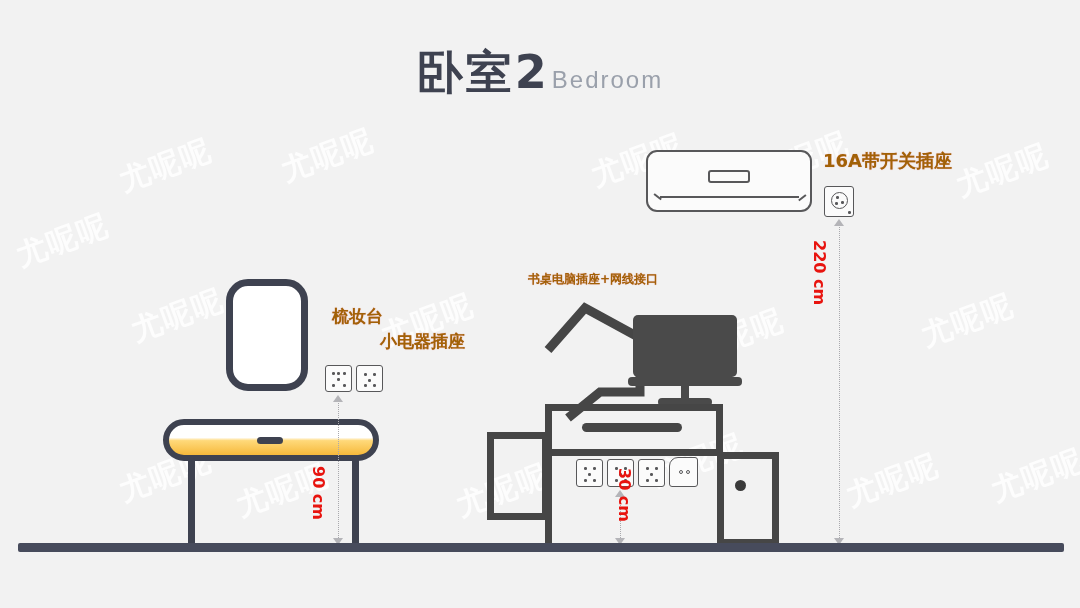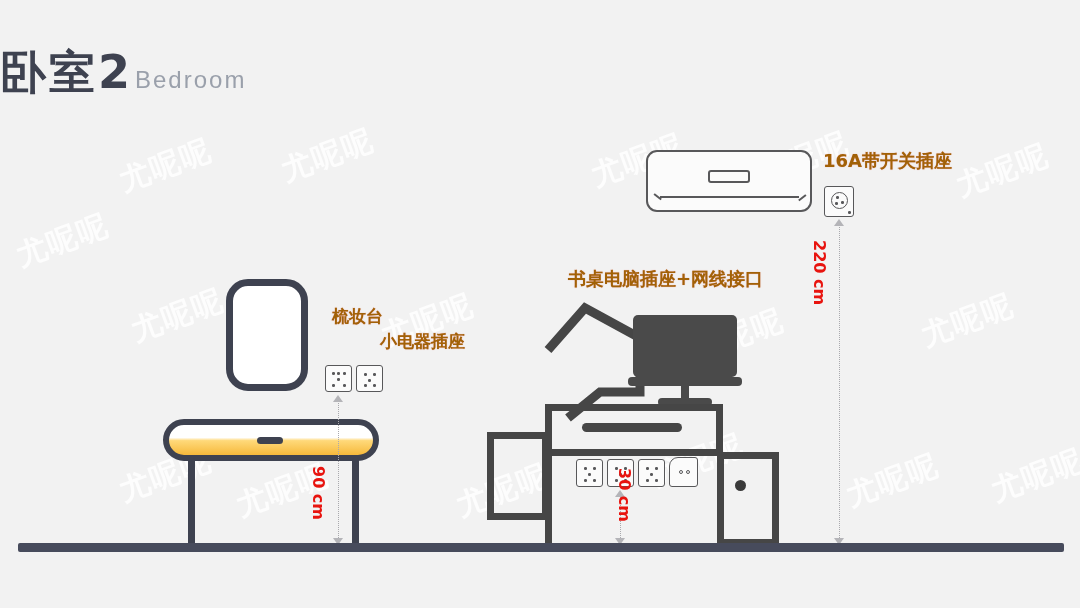--- a/index.html
+++ b/index.html
@@ -32,21 +32,21 @@
     pointer-events: none;
     user-select: none;
   }
 
   
   #title-block {
     position: absolute;
     left: 0;
     top: 42px;
     width: 1080px;
-    text-align: left;
+    text-align: center;
     white-space: nowrap;
   }
   #title-cn {
     font-family: "DejaVu Sans", sans-serif;
     font-size: 46px;
     font-weight: 600;
     color: #3e4250;
     letter-spacing: 3px;
     vertical-align: baseline;
   }
@@ -311,21 +311,21 @@
     <div class="hole" style="left:11px;top:13px; width:2.6px;height:2.6px;"></div>
     <div class="hole" style="left:7px; top:18px; width:2.6px;height:2.6px;"></div>
     <div class="hole" style="left:16px;top:18px; width:2.6px;height:2.6px;"></div>
   </div>
 
   <div class="dim-line" style="left:338px; top:400px; height:144px;"></div>
   <div class="dim-arrow arrow-up" style="left:333px; top:395px;"></div>
   <div class="dim-arrow arrow-dn" style="left:333px; top:538px;"></div>
   <div class="dim-label" style="left:328px; top:466px;">90 cm</div>
 
-  <div class="red-label" style="left:528px; top:268px; font-size:18px;margin-left:40px;">书桌电脑插座+网线接口</div>
+  <div class="red-label" style="left:528px; top:268px; font-size:12px;">书桌电脑插座+网线接口</div>
 
   <svg style="position:absolute; left:540px; top:300px; width:120px; height:120px; overflow:visible;">
     <polyline points="8,50 45,8 100,38 100,92 60,92 28,118" fill="none" stroke="#464646" stroke-width="9" stroke-linejoin="miter" stroke-linecap="butt"></polyline>
   </svg>
 
   <div class="filled" style="left:633px; top:315px; width:104px; height:62px; border-radius:5px;"></div>
   <div class="filled" style="left:628px; top:377px; width:114px; height:9px; border-radius:4px;"></div>
   <div class="filled" style="left:681px; top:386px; width:8px; height:14px;"></div>
   <div class="filled" style="left:658px; top:398px; width:54px; height:8px; border-radius:4px;"></div>
 

